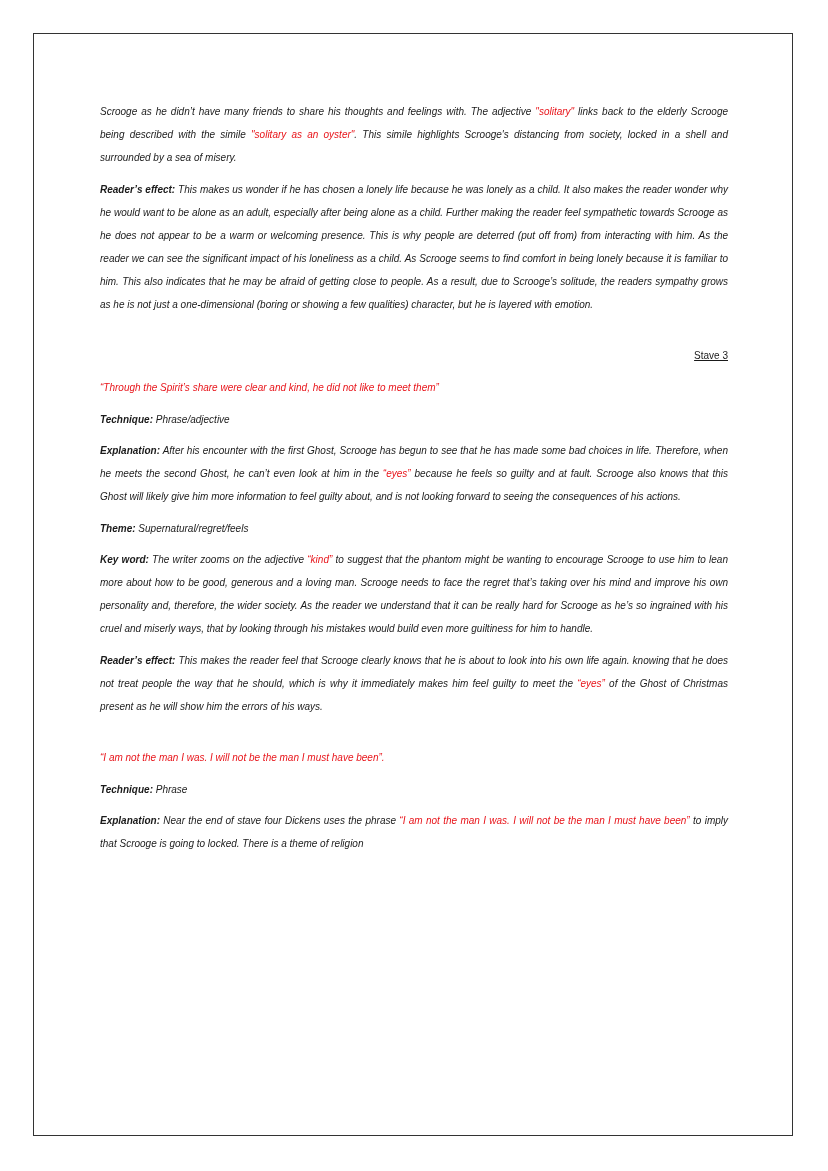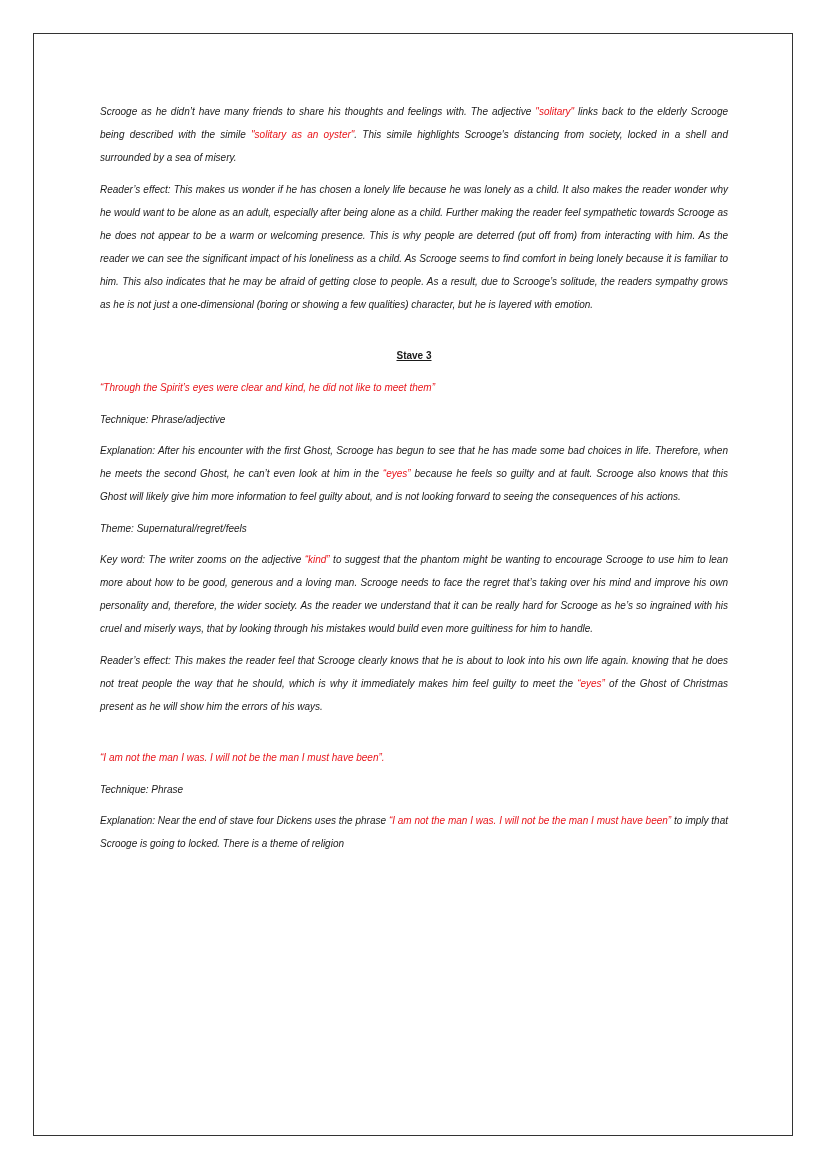--- a/index.html
+++ b/index.html
@@ -10,44 +10,44 @@
     border: 1.5px solid #333333; box-sizing: border-box;
   }
   .content {
     position: absolute; left: 100px; top: 100px; width: 628px;
     font-family: "Liberation Sans", sans-serif;
     font-size: 10px; line-height: 23px; color: #1a1a1a;
     font-style: italic;
   }
   p { margin: 0 0 8.5px 0; text-align: justify; }
   .red { color: #e8141a; }
-  .label { font-weight: normal; }
+  .label { font-weight: bold; }
   .heading {
-    font-style: normal; font-weight: bold; text-decoration: underline;
-    margin: 0 0 9px 0; text-align: center;
+    font-style: normal; font-weight: normal; text-decoration: underline;
+    margin: 0 0 9px 0; text-align: right;
   }
   .spacer { height: 20px; }
   .quote-line { text-align: left; }
 </style>
 </head>
 <body>
 
 <div class="page-frame"></div>
 
 <div class="content">
 
   <p><span>Scrooge as he didn’t have many friends to share his thoughts and feelings with. The adjective </span><span class="red">"solitary"</span><span> links back to the elderly Scrooge being described with the simile </span><span class="red">"solitary as an oyster"</span><span>. This simile highlights Scrooge's distancing from society, locked in a shell and surrounded by a sea of misery.</span></p>
 
   <p><span class="label">Reader’s effect:</span><span> This makes us wonder if he has chosen a lonely life because he was lonely as a child. It also makes the reader wonder why he would want to be alone as an adult, especially after being alone as a child. Further making the reader feel sympathetic towards Scrooge as he does not appear to be a warm or welcoming presence. This is why people are deterred (put off from) from interacting with him. As the reader we can see the significant impact of his loneliness as a child. As Scrooge seems to find comfort in being lonely because it is familiar to him. This also indicates that he may be afraid of getting close to people. As a result, due to Scrooge’s solitude, the readers sympathy grows as he is not just a one-dimensional (boring or showing a few qualities) character, but he is layered with emotion.</span></p>
 
   <div class="spacer"></div>
 
   <p class="heading">Stave 3</p>
 
-  <p class="red quote-line">“Through the Spirit’s eyes were clear and kind, he did not like to meet them”</p>
+  <p class="red quote-line">“Through the Spirit’s share were clear and kind, he did not like to meet them”</p>
 
   <p class="quote-line"><span class="label">Technique:</span><span> Phrase/adjective</span></p>
 
   <p><span class="label">Explanation:</span><span> After his encounter with the first Ghost, Scrooge has begun to see that he has made some bad choices in life. Therefore, when he meets the second Ghost, he can’t even look at him in the </span><span class="red">“eyes”</span><span> because he feels so guilty and at fault. Scrooge also knows that this Ghost will likely give him more information to feel guilty about, and is not looking forward to seeing the consequences of his actions.</span></p>
 
   <p class="quote-line"><span class="label">Theme:</span><span> Supernatural/regret/feels</span></p>
 
   <p><span class="label">Key word:</span><span> The writer zooms on the adjective </span><span class="red">“kind”</span><span> to suggest that the phantom might be wanting to encourage Scrooge to use him to lean more about how to be good, generous and a loving man. Scrooge needs to face the regret that’s taking over his mind and improve his own personality and, therefore, the wider society. As the reader we understand that it can be really hard for Scrooge as he’s so ingrained with his cruel and miserly ways, that by looking through his mistakes would build even more guiltiness for him to handle.</span></p>
 
   <p><span class="label">Reader’s effect:</span><span> This makes the reader feel that Scrooge clearly knows that he is about to look into his own life again. knowing that he does not treat people the way that he should, which is why it immediately makes him feel guilty to meet the </span><span class="red">“eyes”</span><span> of the Ghost of Christmas present as he will show him the errors of his ways.</span></p>

